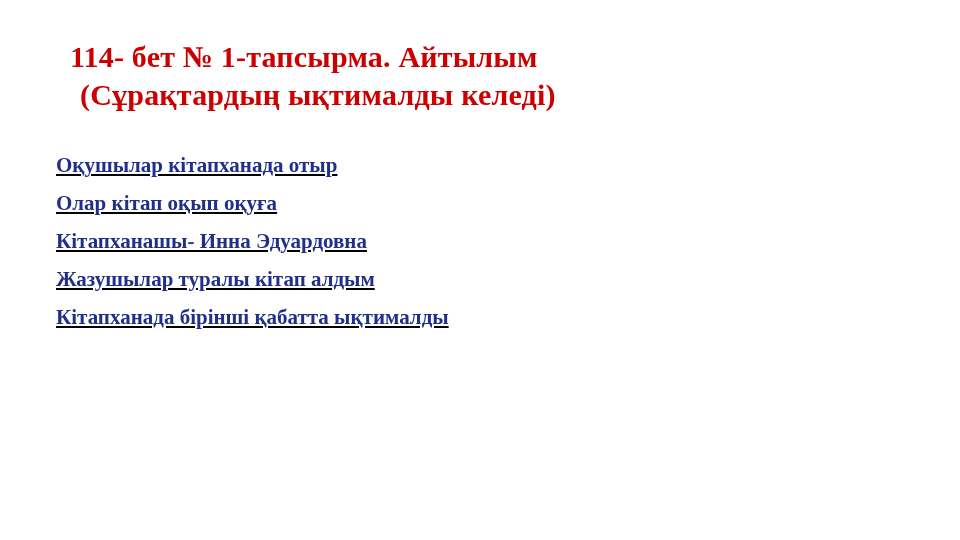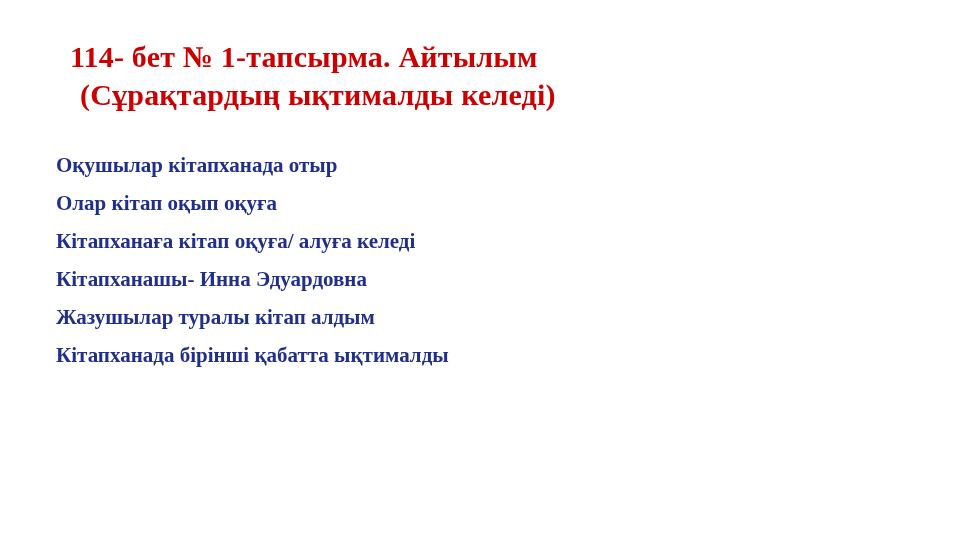--- a/index.html
+++ b/index.html
@@ -38,20 +38,21 @@
     padding-left: 14px;
   }
   .title-line-2 {
     padding-left: 24px;
   }
   .body-block {
     position: absolute;
     left: 56px;
     top: 146px;
     width: 870px;
+    text-decoration: underline;
   }
   .body-line {
     color: #1f2f8a;
     font-family: "Liberation Serif", serif;
     font-weight: bold;
     font-size: 21px;
     line-height: 38px;
     white-space: nowrap;
   }
 </style>
@@ -61,19 +62,18 @@
 <div class="slide">
 
   <div class="title-block">
     <div class="title-line title-line-1">114- бет № 1-тапсырма. Айтылым</div>
     <div class="title-line title-line-2">(Сұрақтардың ықтималды келеді)</div>
   </div>
 
   <div class="body-block">
     <div class="body-line">Оқушылар кітапханада отыр</div>
     <div class="body-line">Олар  кітап оқып оқуға</div>
-    <div class="body-line">Кітапханаға кітап оқуға/ алуға келеді</div>
     <div class="body-line">Кітапханашы- Инна Эдуардовна</div>
     <div class="body-line">Жазушылар туралы кітап алдым</div>
     <div class="body-line">Кітапханада бірінші қабатта ықтималды</div>
   </div>
 
 </div>
 
 </body></html>

